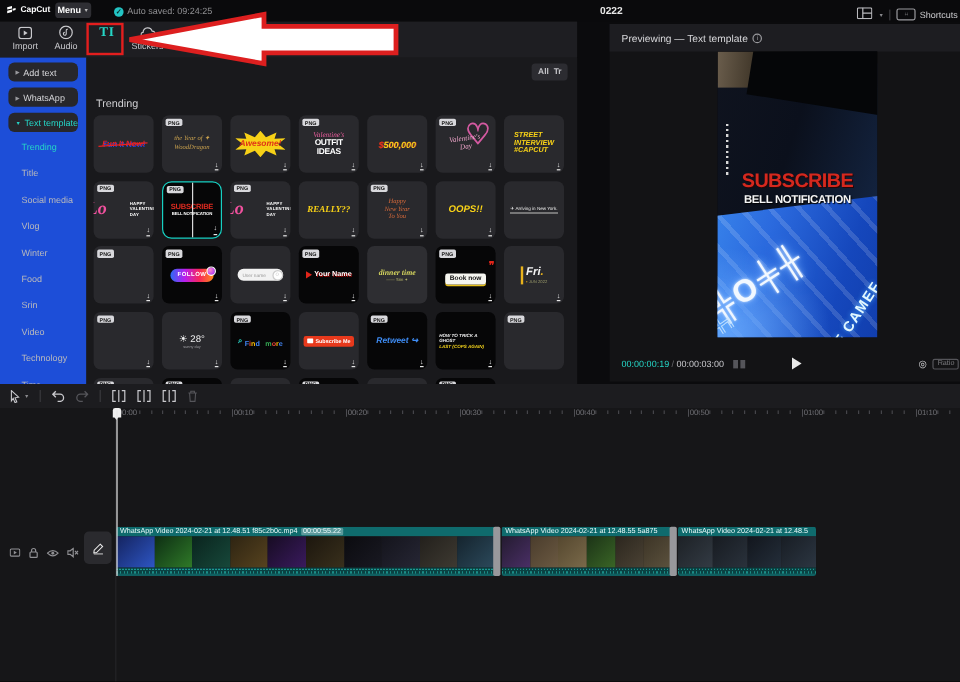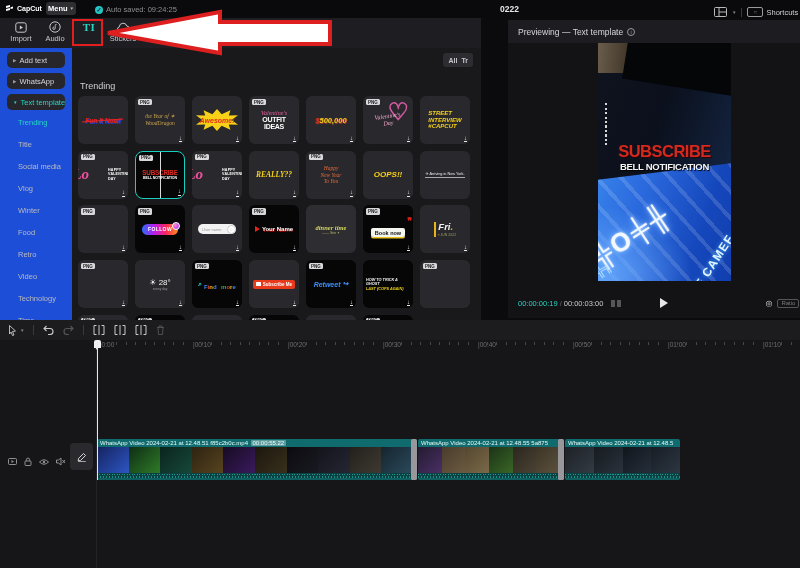--- a/index.html
+++ b/index.html
@@ -256,21 +256,21 @@
         <div class="nav-group active" style="top: 46px;">
           <span class="caret">▼</span>
           <span>Text template</span>
         </div>
         <div class="nav-cat active" style="top: 70px;">Trending</div>
         <div class="nav-cat" style="top: 92px;">Title</div>
         <div class="nav-cat" style="top: 114px;">Social media</div>
         <div class="nav-cat" style="top: 136px;">Vlog</div>
         <div class="nav-cat" style="top: 158px;">Winter</div>
         <div class="nav-cat" style="top: 180px;">Food</div>
-        <div class="nav-cat" style="top: 202px;">Retro</div>
+        <div class="nav-cat" style="top: 202px;">Srin</div>
         <div class="nav-cat" style="top: 224px;">Video</div>
         <div class="nav-cat" style="top: 246px;">Technology</div>
         <div class="nav-cat" style="top: 268px;">Time</div>
       </div>
     <div class="grid-area">
       <div class="filter-btn">
         <span>All</span>
           <span>Tr</span>
       </div>
       <div class="sec-title">Trending</div>

